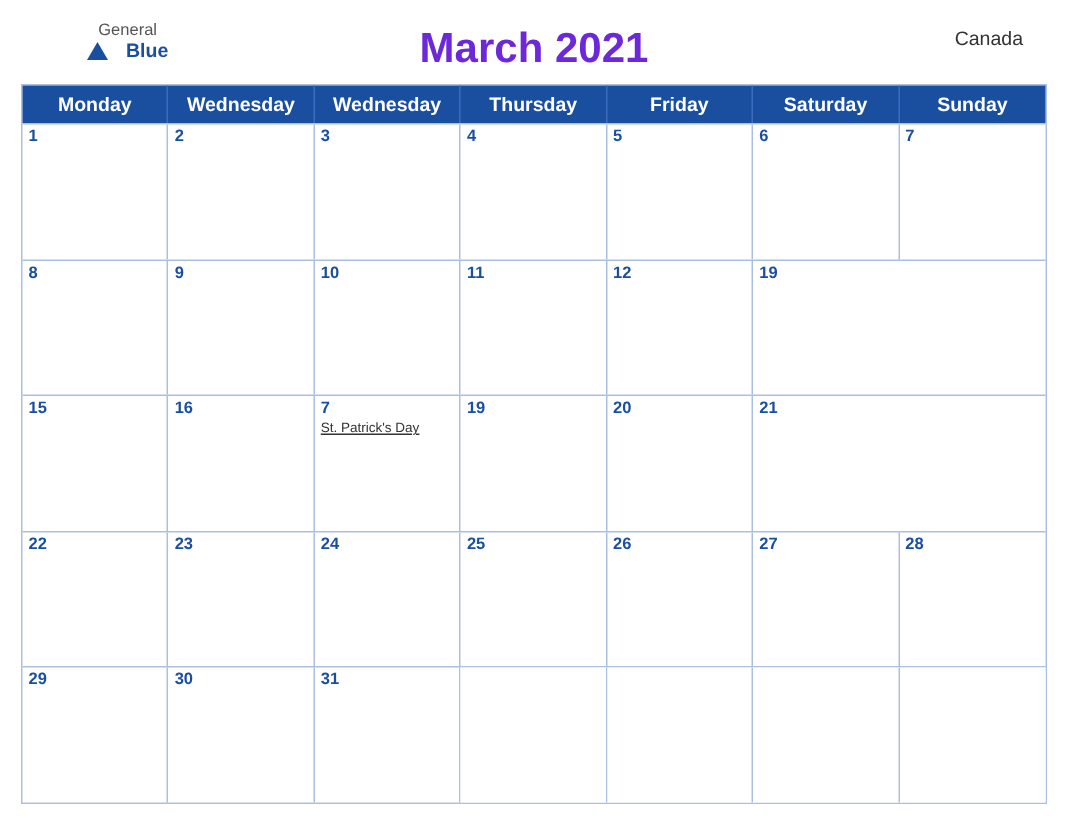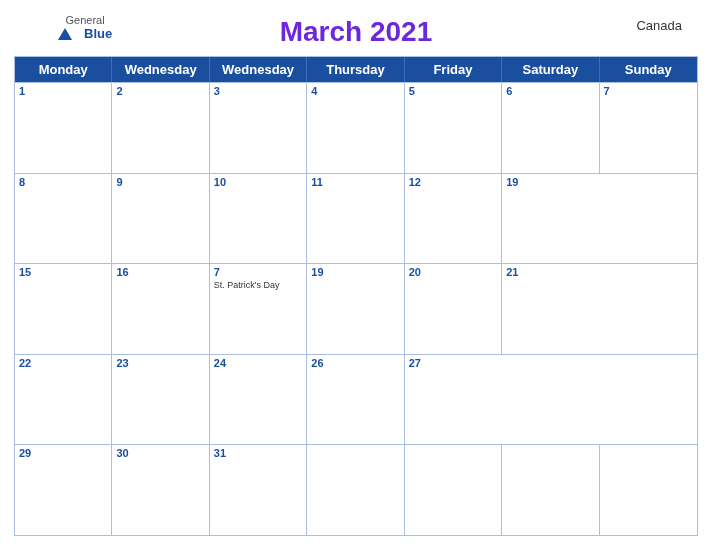--- a/index.html
+++ b/index.html
@@ -119,20 +119,21 @@
       display: block;
     }
     .day-cell.empty {
       background: #fff;
     }
     .event-text {
       font-size: 9px;
       color: #333;
       margin-top: 2px;
       display: block;
+      text-decoration: underline;
     }
   </style>
 </head>
 <body>
 
 <div class="calendar-container">
   <div class="calendar-header">
     <div class="logo-area">
       <span class="logo-general">General</span>
       <div class="logo-blue">
@@ -223,24 +224,30 @@
           <div class="day-cell">
             <span class="day-number">22</span>
           </div>
           <div class="day-cell">
             <span class="day-number">23</span>
           </div>
           <div class="day-cell">
             <span class="day-number">24</span>
           </div>
           <div class="day-cell">
+            <span class="day-number">25</span>
+          </div>
+          <div class="day-cell">
             <span class="day-number">26</span>
           </div>
           <div class="day-cell">
             <span class="day-number">27</span>
+          </div>
+          <div class="day-cell">
+            <span class="day-number">28</span>
           </div>
         </div>
         <div class="week-row">
           <div class="day-cell">
             <span class="day-number">29</span>
           </div>
           <div class="day-cell">
             <span class="day-number">30</span>
           </div>
           <div class="day-cell">

